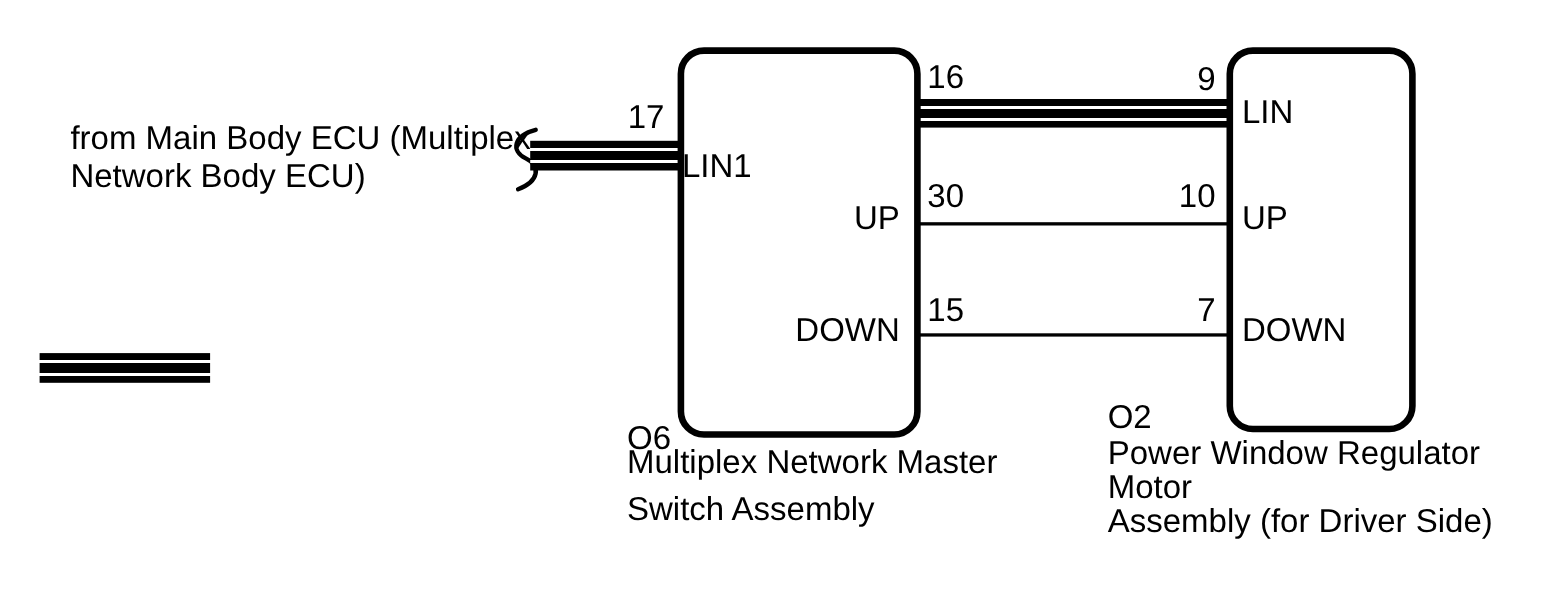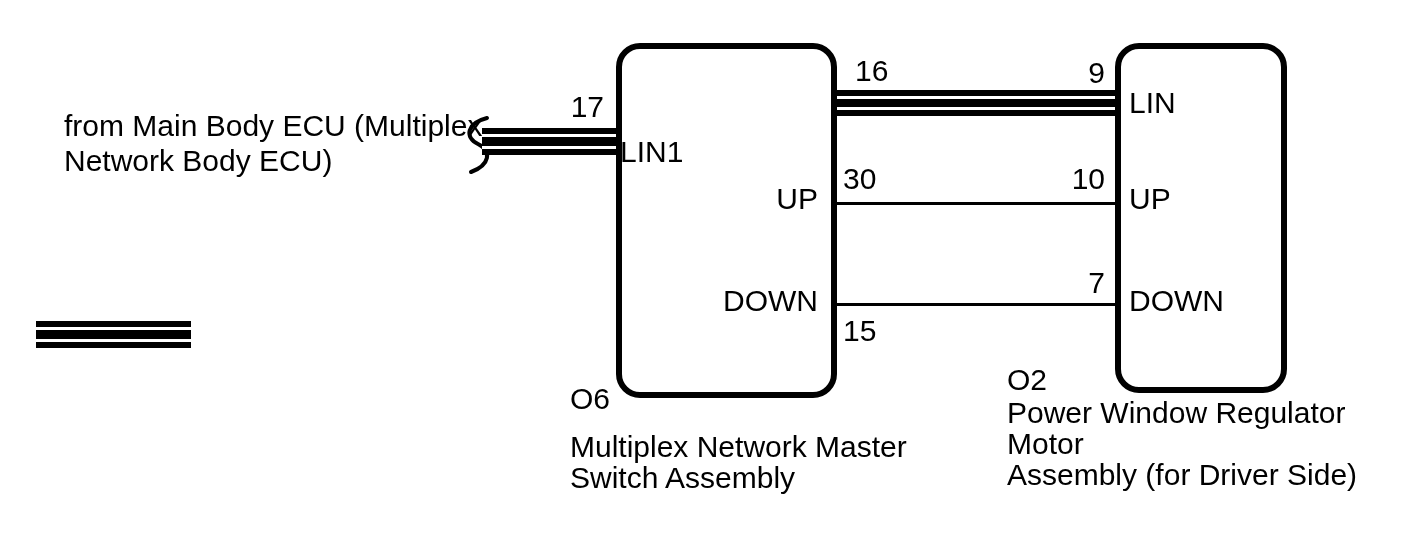--- a/index.html
+++ b/index.html
@@ -39,33 +39,33 @@
   .wire-up   { left: 835px; top: 202px; width: 282px; }
   .wire-down { left: 835px; top: 303px; width: 282px; }
   .legend-swatch { left: 36px; top: 321px; width: 155px; }
   .lbl { position: absolute; white-space: pre-line; line-height: 1.15; }
   .r   { text-align: right; }
   .note       { left: 64px;  top: 108px; width: 420px; line-height: 35px; }
   .legend-lbl { left: 189px; top: 311px; }
   .num17 { left: 520px;  top: 90px;  width: 84px; }
   .lin1  { left: 620px;  top: 135px; }
   .lin2  { left: 700px;  top: 86px;  width: 118px; }
-  .num16 { left: 843px;  top: 54px; margin-left: 12px;  }
+  .num16 { left: 843px;  top: 54px;  }
   .num9  { left: 1040px; top: 56px;  width: 65px; }
   .lin-r { left: 1129px; top: 86px; text-align: center;  }
   .up1   { left: 700px;  top: 182px; width: 118px; }
   .num20 { left: 843px;  top: 162px; }
   .num10 { left: 1040px; top: 162px; width: 65px; }
   .up2   { left: 1129px; top: 182px; }
   .down1 { left: 700px;  top: 284px; width: 118px; }
-  .num15 { left: 843px;  top: 266px; margin-top: 48px; }
+  .num15 { left: 843px;  top: 266px; }
   .num7  { left: 1040px; top: 266px; width: 65px; }
   .down2 { left: 1129px; top: 284px; }
   .code1 { left: 570px;  top: 382px; }
-  .cap1  { left: 570px;  top: 399px; width: 360px; line-height: 31px; margin-top: 32px; }
+  .cap1  { left: 570px;  top: 399px; width: 360px; line-height: 43px; }
   .code2 { left: 1007px; top: 363px; }
   .cap2  { left: 1007px; top: 397px; width: 420px; line-height: 31px; }
   .squiggle { left: 460px; top: 113px; }
 </style>
 </head>
 <body>
 
 <div class="canvas">
 
   <div class="lbl note">from Main Body ECU (Multiplex

